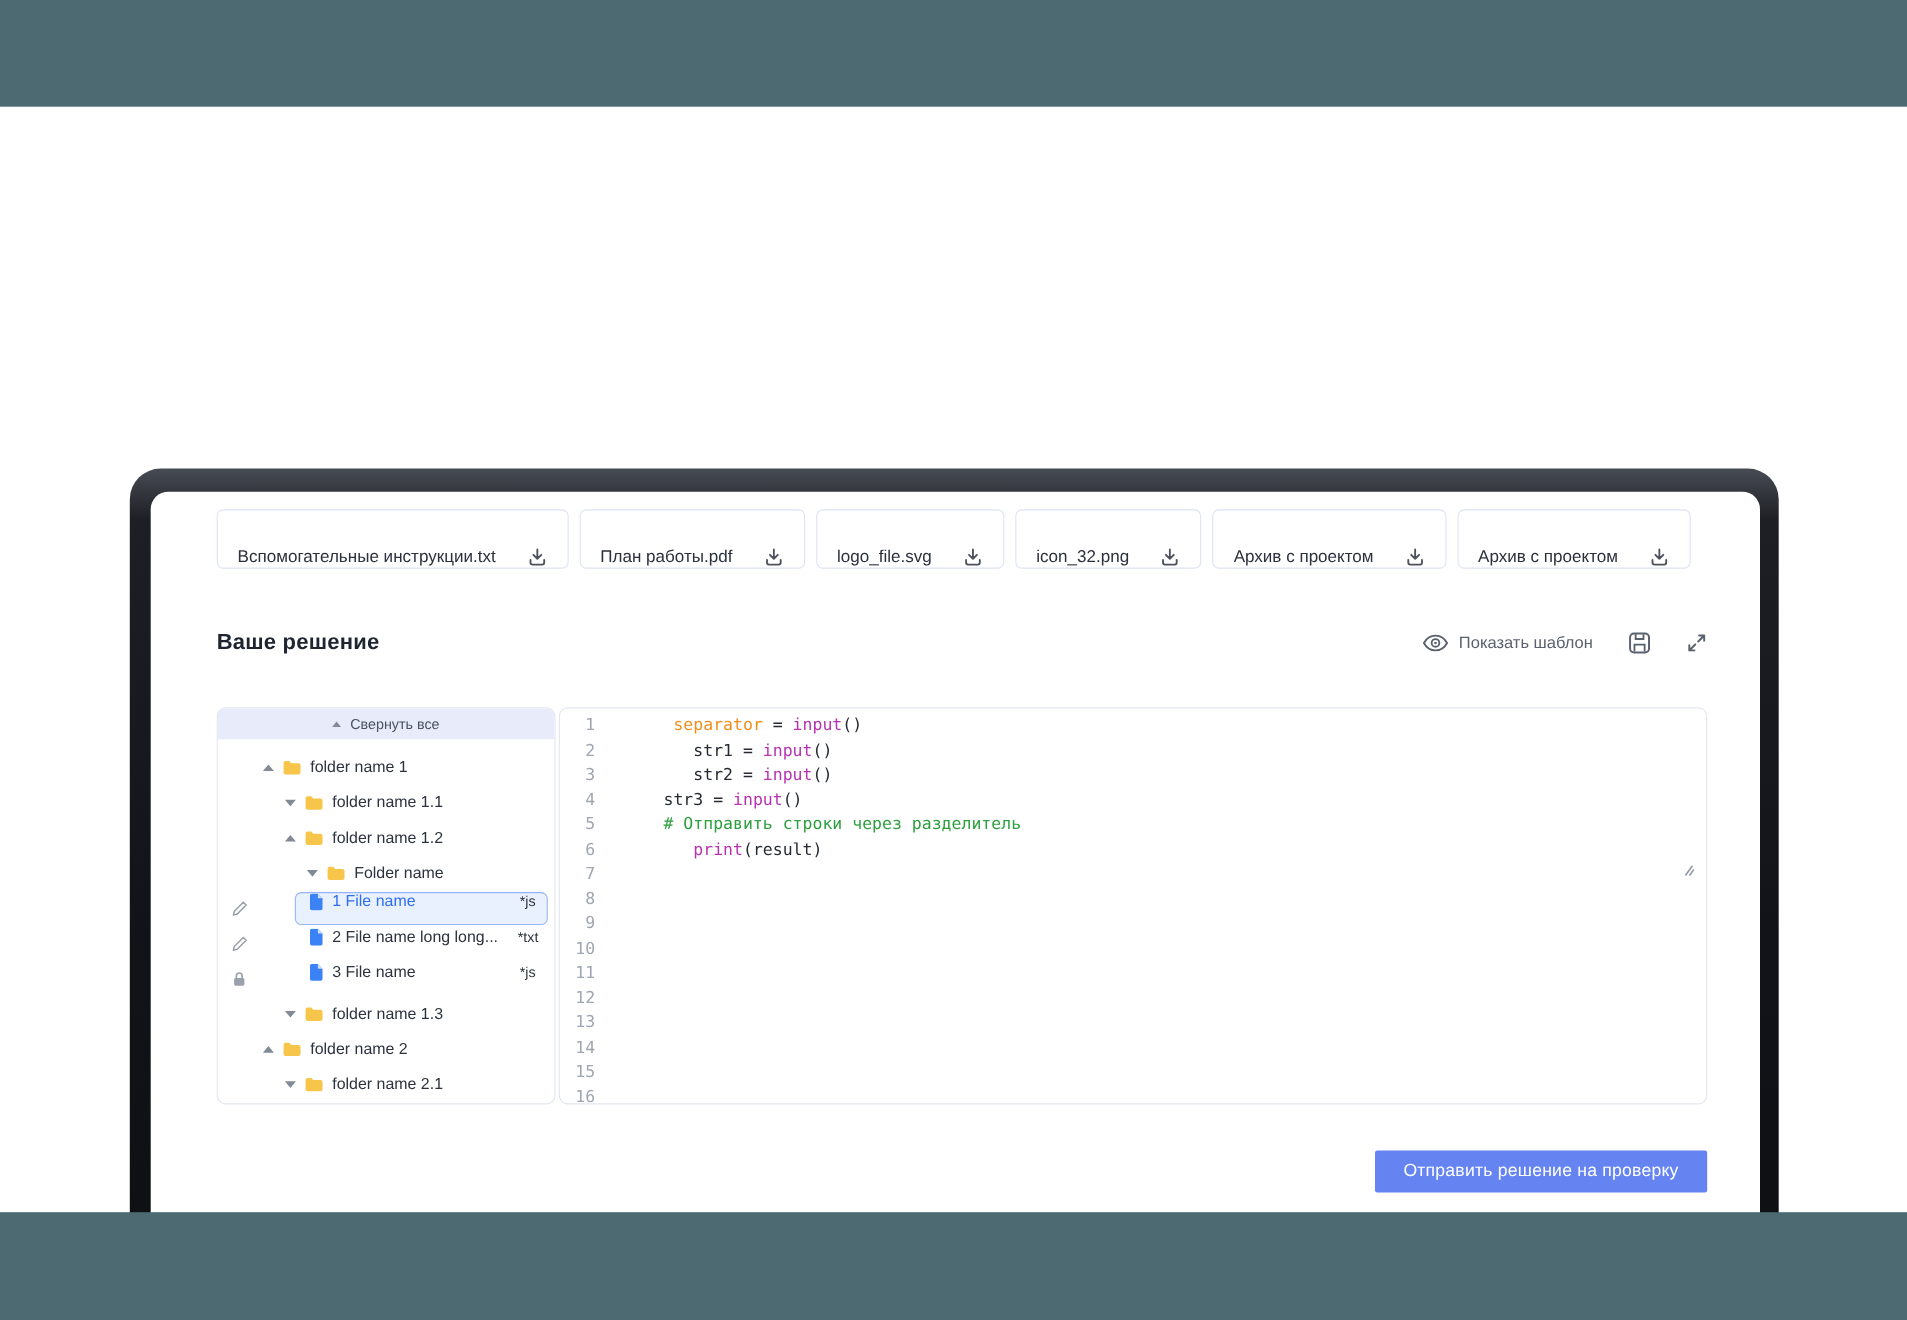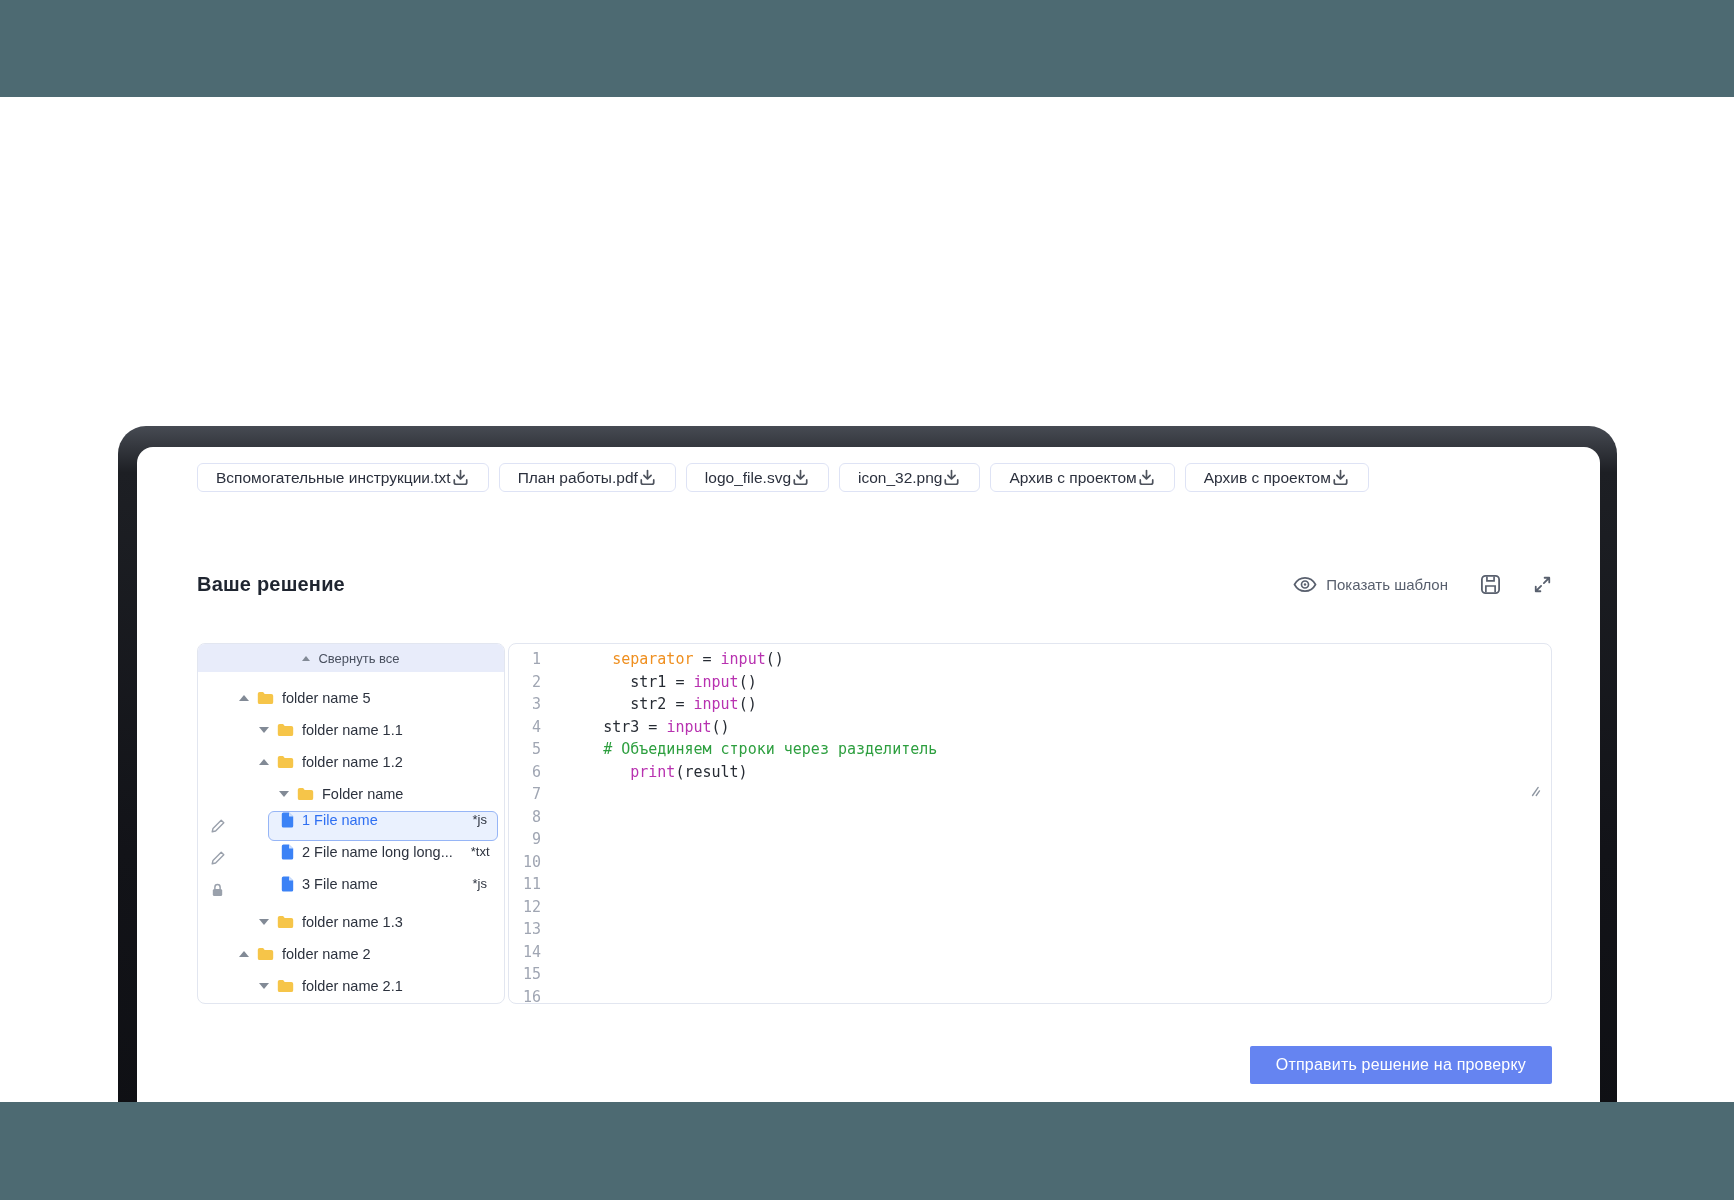--- a/index.html
+++ b/index.html
@@ -27,21 +27,21 @@
   .band-bottom{top:1102px;height:98px}
 
   .laptop{position:absolute;left:118px;top:426px;width:1499px;height:774px;z-index:1;
     border-radius:28px 28px 0 0;
     background:linear-gradient(180deg,#474b53 0%,#1d1f24 6%,#121318 55%,#0e0f13 100%);}
   .screen{position:absolute;left:19px;top:21px;width:1463px;height:753px;background:#fff;
     border-radius:16px 16px 0 0;overflow:hidden}
 
   
   .chips{position:absolute;left:60px;top:16px;right:40px;display:flex;gap:10px;align-items:flex-start}
-  .chip{display:flex;align-items:center;gap:0;height:29px;padding:0 18px;background:#fff;
+  .chip{display:flex;align-items:flex-end;gap:28px;height:54px;padding:0 18px;background:#fff;
     border:1px solid #dee3f5;border-radius:6px;font-family:"Liberation Sans",sans-serif;
     font-size:15.5px;color:#2b303d;cursor:pointer;white-space:nowrap}
   .chip svg{display:block;color:#4d525c}
 
   
   .solution-header{position:absolute;left:60px;right:48px;top:126px;display:flex;justify-content:space-between;align-items:center}
   .page-title{font-size:20px;font-weight:700;color:#1f2530;letter-spacing:.2px}
   .tools{display:flex;align-items:center;gap:32px;color:var(--ui-gray)}
   .show-template{display:flex;align-items:center;gap:9px;font-size:15px;color:var(--ui-gray);cursor:pointer}
   .tool-btn{display:flex;align-items:center;justify-content:center;cursor:pointer;color:var(--ui-gray)}
@@ -189,21 +189,21 @@
       </div>
       <div class="tree-body">
           <div class="tree-row">
             <span style="width: 41px; flex: 0 0 auto;"></span>
             <span class="tri tri-up"></span>
             <span class="folder-svg" style="display: flex;">
               <svg width="17" height="14" viewBox="0 0 17 14">
                 <path d="M.8 2.8 A1.9 1.9 0 0 1 2.7 .9 H6.1 L7.7 2.9 H14.3 A1.9 1.9 0 0 1 16.2 4.8 V11.2 A1.9 1.9 0 0 1 14.3 13.1 H2.7 A1.9 1.9 0 0 1 .8 11.2 Z" fill="var(--folder-yellow)"></path>
               </svg>
             </span>
-            <span class="folder-label">folder name 5</span>
+            <span class="folder-label">folder name 1</span>
           </div>
           <div class="tree-row">
             <span style="width: 61px; flex: 0 0 auto;"></span>
             <span class="tri tri-down"></span>
             <span class="folder-svg" style="display: flex;">
               <svg width="17" height="14" viewBox="0 0 17 14">
                 <path d="M.8 2.8 A1.9 1.9 0 0 1 2.7 .9 H6.1 L7.7 2.9 H14.3 A1.9 1.9 0 0 1 16.2 4.8 V11.2 A1.9 1.9 0 0 1 14.3 13.1 H2.7 A1.9 1.9 0 0 1 .8 11.2 Z" fill="var(--folder-yellow)"></path>
               </svg>
             </span>
             <span class="folder-label">folder name 1.1</span>
@@ -335,21 +335,21 @@
       <div class="editor-code">
         <span class="resize-grip">
           <svg width="13" height="13" viewBox="0 0 12 12">
             <path d="M4.2 10.6 L9.4 3.2 M7.6 10.6 L10.6 6.4" stroke="currentColor" stroke-width="1.3" stroke-linecap="round"></path>
           </svg>
         </span>
       <div class="code-line"><span>      </span><span class="tok-orange">separator</span><span> = </span><span class="tok-magenta">input</span><span>()</span></div>
           <div class="code-line"><span>        str1 = </span><span class="tok-magenta">input</span><span>()</span></div>
           <div class="code-line"><span>        str2 = </span><span class="tok-magenta">input</span><span>()</span></div>
           <div class="code-line"><span>     str3 = </span><span class="tok-magenta">input</span><span>()</span></div>
-          <div class="code-line"><span class="tok-comment">     # Объединяем строки через разделитель</span></div>
+          <div class="code-line"><span class="tok-comment">     # Отправить строки через разделитель</span></div>
           <div class="code-line"><span>        </span><span class="tok-magenta">print</span><span>(result)</span></div>
         </div>
     </div>
 
     <button class="submit-btn">Отправить решение на проверку</button>
 
   </div>
 </div>
 
 </body></html>

